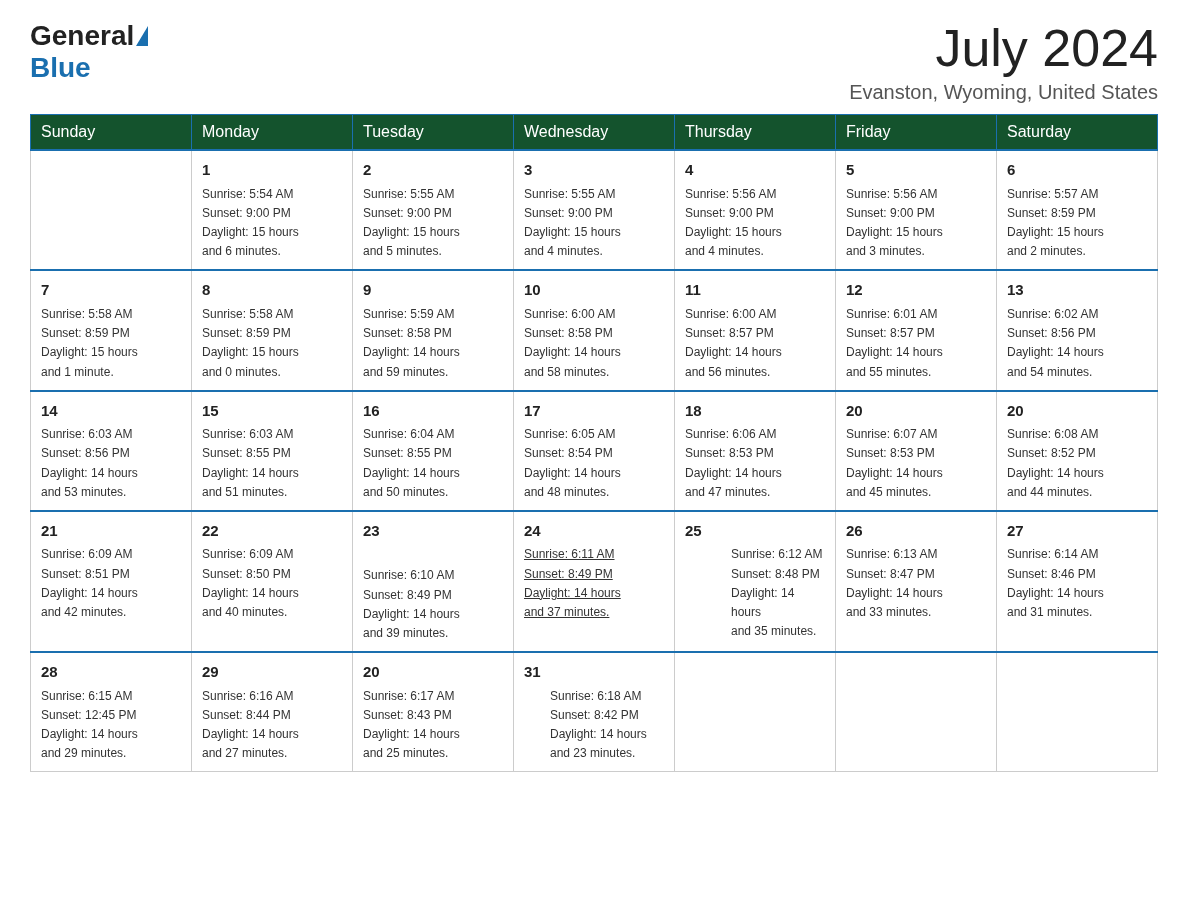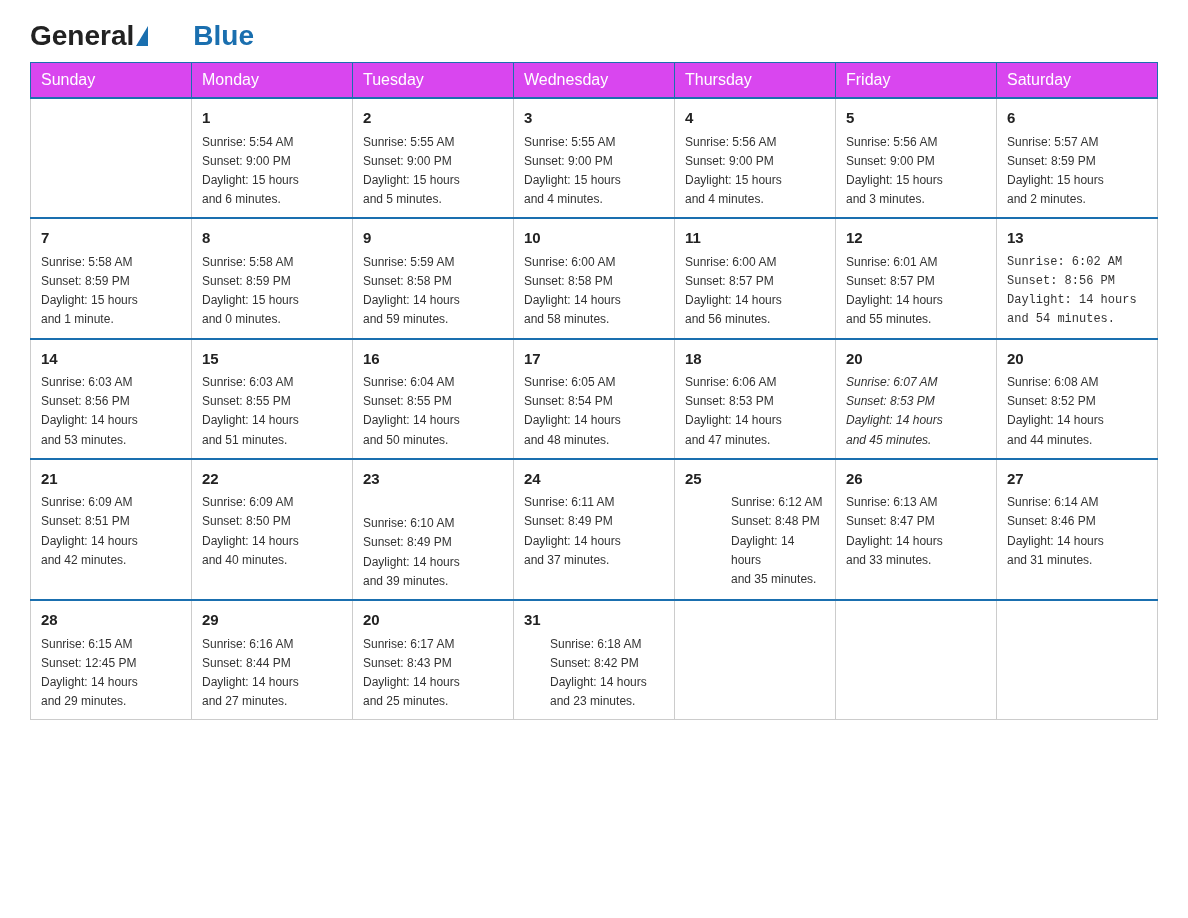--- a/index.html
+++ b/index.html
@@ -12,23 +12,22 @@
       padding: 20px 30px;
     }
     .header {
       display: flex;
       justify-content: space-between;
       align-items: flex-start;
       margin-bottom: 10px;
     }
     .logo {
       display: flex;
-      flex-direction: row;
+      flex-direction: column;
       align-items: flex-start;
-      gap: 23px;
     }
     .logo-text {
       font-size: 28px;
       font-weight: bold;
       color: #222;
       display: flex;
       align-items: center;
     }
     .logo-general { color: #222; }
     .logo-triangle {
@@ -37,21 +36,20 @@
       height: 0;
       border-left: 12px solid transparent;
       border-bottom: 20px solid #1a6faf;
       margin: 0 2px;
       vertical-align: middle;
     }
     .logo-blue {
       color: #1a6faf;
       font-size: 28px;
       font-weight: bold;
-      margin-left: 20px;
     }
     .title-block {
       text-align: right;
     }
     .month-title {
       font-size: 52px;
       font-weight: 300;
       color: #222;
       line-height: 1.1;
     }
@@ -59,21 +57,21 @@
       font-size: 20px;
       color: #555;
       margin-top: 4px;
     }
     .calendar {
       width: 100%;
       border-collapse: collapse;
       margin-top: 10px;
     }
     .calendar th {
-      background-color: #d946ef;
+      background-color: #14532d;
       color: #fff;
       font-size: 16px;
       font-weight: normal;
       padding: 8px 10px;
       text-align: left;
       border: 1px solid #1a6faf;
     }
     .calendar td {
       vertical-align: top;
       padding: 8px 10px;
@@ -105,20 +103,24 @@
 </head>
 <body>
 
 <div class="header">
   <div class="logo">
     <div class="logo-text">
       <span class="logo-general">General</span>
       <span class="logo-triangle"></span>
     </div>
     <span class="logo-blue">Blue</span>
+  </div>
+  <div class="title-block">
+    <div class="month-title">July 2024</div>
+    <div class="location">Evanston, Wyoming, United States</div>
   </div>
 </div>
 
 <table class="calendar">
   <thead>
     <tr>
     <th>Sunday</th>
         <th>Monday</th>
         <th>Tuesday</th>
         <th>Wednesday</th>
@@ -211,21 +213,21 @@
         </td>
         <td>
           <span class="day-num">12</span>
           <div class="day-info" style="white-space: pre-line;">Sunrise: 6:01 AM
 Sunset: 8:57 PM
 Daylight: 14 hours
 and 55 minutes.</div>
         </td>
         <td>
           <span class="day-num">13</span>
-          <div class="day-info" style="white-space: pre-line; font-family: Liberation Mono, monospace;">Sunrise: 6:02 AM
+          <div class="day-info" style="white-space: pre-line;">Sunrise: 6:02 AM
 Sunset: 8:56 PM
 Daylight: 14 hours
 and 54 minutes.</div>
         </td>
       </tr>
       <tr>
         <td>
           <span class="day-num">14</span>
           <div class="day-info" style="white-space: pre-line;">Sunrise: 6:03 AM
 Sunset: 8:56 PM
@@ -255,21 +257,21 @@
         </td>
         <td>
           <span class="day-num">18</span>
           <div class="day-info" style="white-space: pre-line;">Sunrise: 6:06 AM
 Sunset: 8:53 PM
 Daylight: 14 hours
 and 47 minutes.</div>
         </td>
         <td>
           <span class="day-num">20</span>
-          <div class="day-info" style="white-space: pre-line; font-style: italic;">Sunrise: 6:07 AM
+          <div class="day-info" style="white-space: pre-line;">Sunrise: 6:07 AM
 Sunset: 8:53 PM
 Daylight: 14 hours
 and 45 minutes.</div>
         </td>
         <td>
           <span class="day-num">20</span>
           <div class="day-info" style="white-space: pre-line;">Sunrise: 6:08 AM
 Sunset: 8:52 PM
 Daylight: 14 hours
 and 44 minutes.</div>
@@ -292,21 +294,21 @@
         </td>
         <td>
           <span class="day-num">23</span>
           <div class="day-info" style="white-space: pre-line; margin-top: 24px;">Sunrise: 6:10 AM
 Sunset: 8:49 PM
 Daylight: 14 hours
 and 39 minutes.</div>
         </td>
         <td>
           <span class="day-num">24</span>
-          <div class="day-info" style="white-space: pre-line;">Sunrise: 6:11 AM
+          <div class="day-info" style="white-space: pre-line; text-decoration: underline;">Sunrise: 6:11 AM
 Sunset: 8:49 PM
 Daylight: 14 hours
 and 37 minutes.</div>
         </td>
         <td>
           <span class="day-num">25</span>
           <div class="day-info" style="white-space: pre-line; margin-left: 46px;">Sunrise: 6:12 AM
 Sunset: 8:48 PM
 Daylight: 14 hours
 and 35 minutes.</div>

